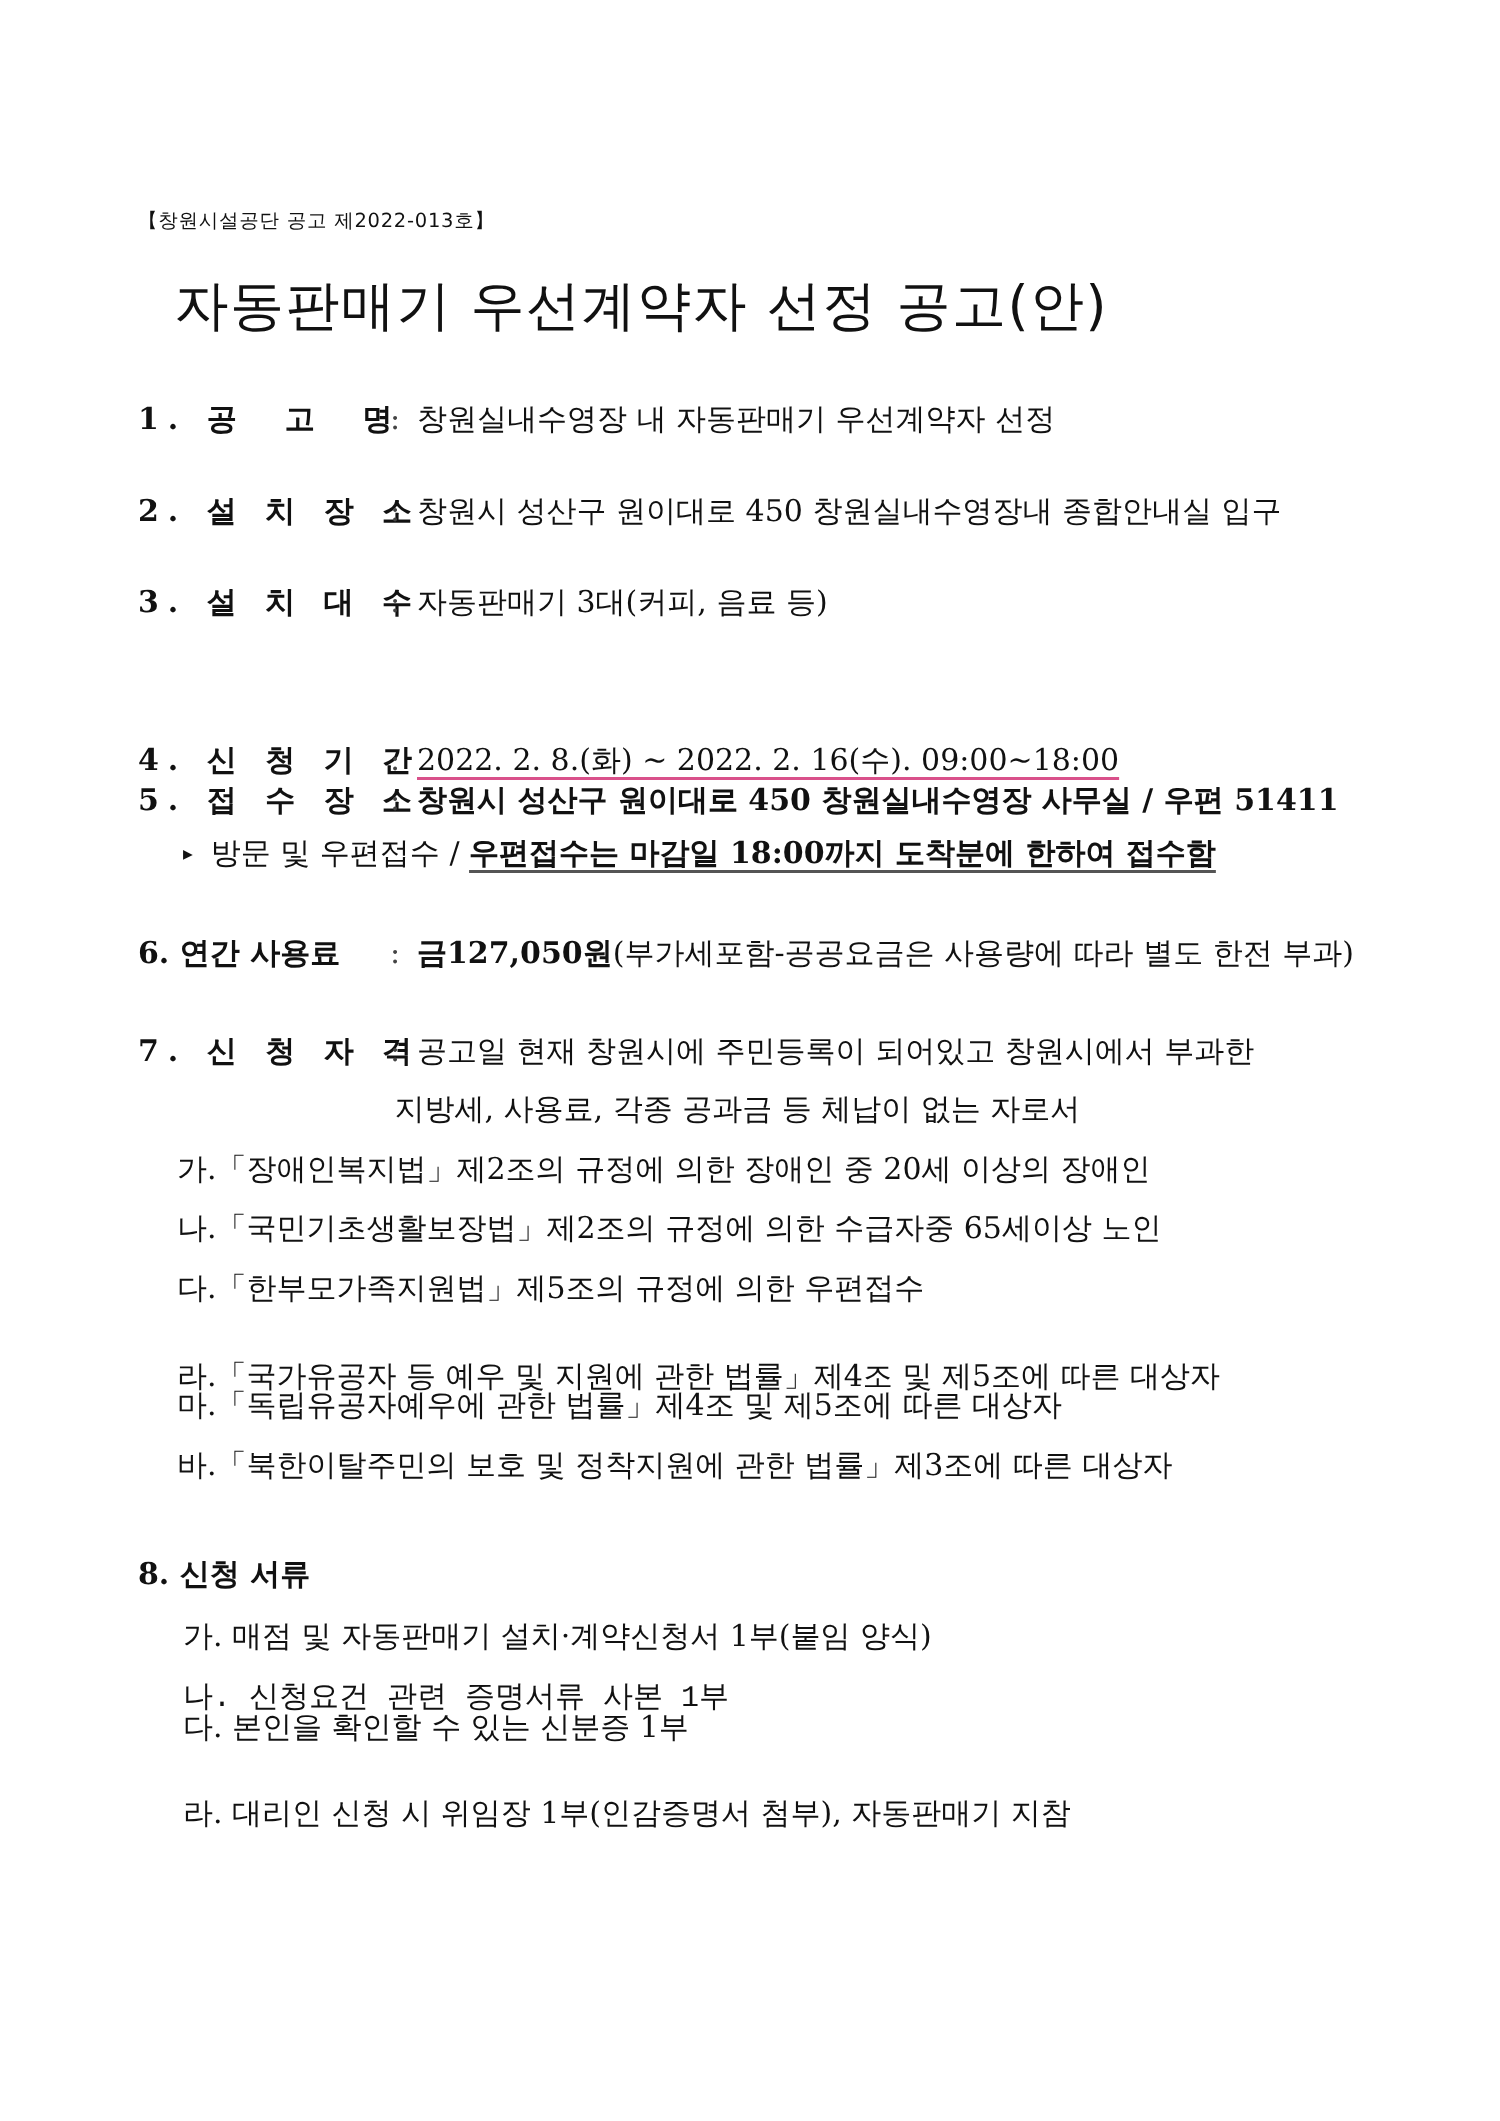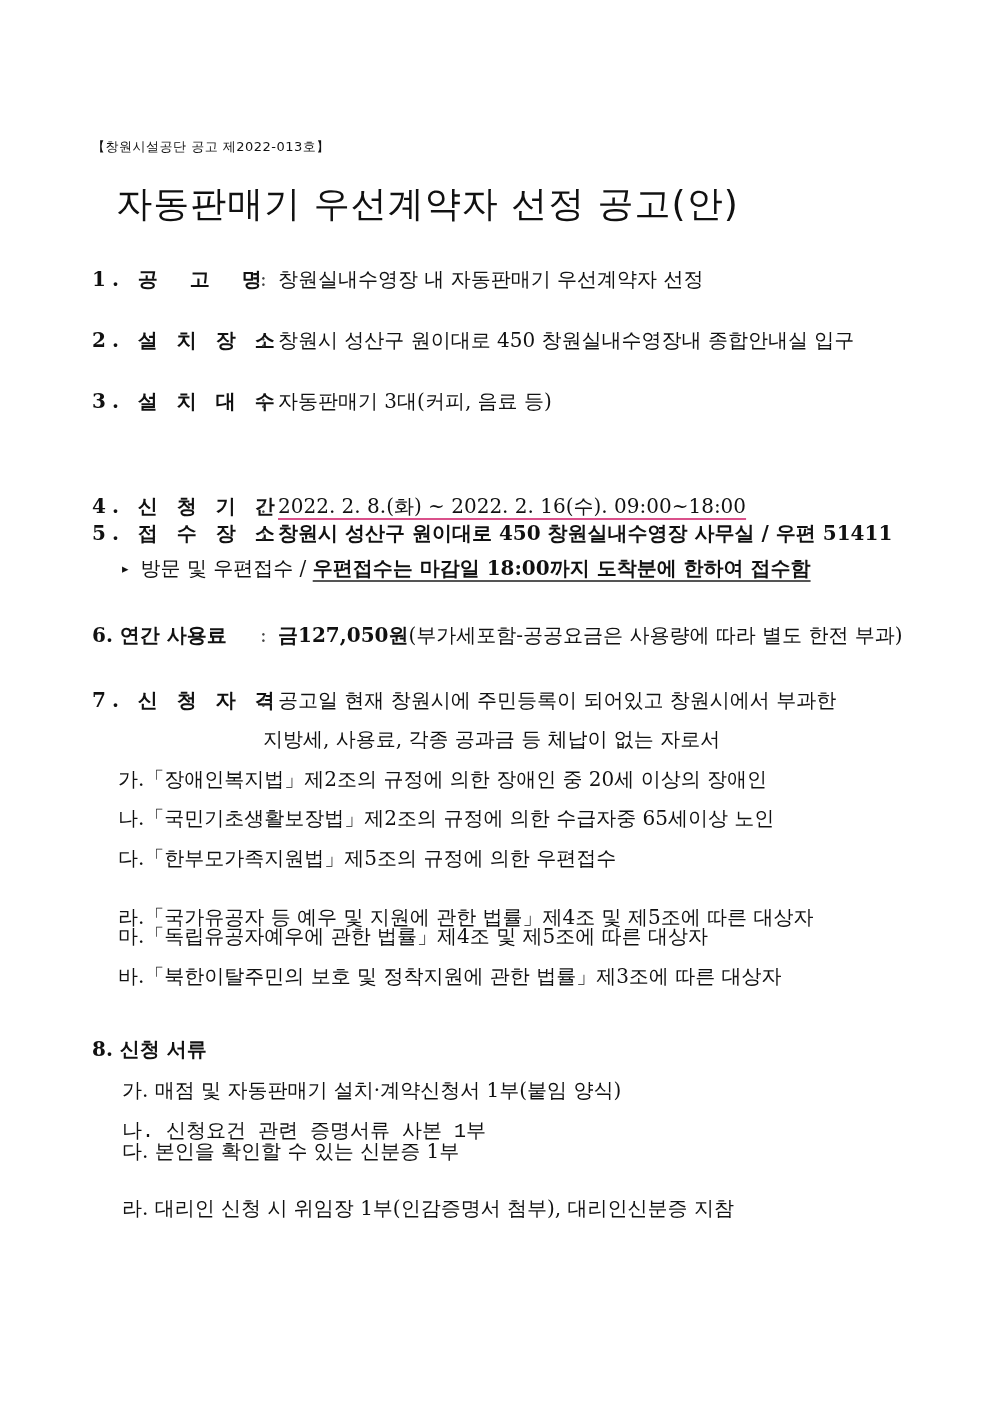--- a/index.html
+++ b/index.html
@@ -71,13 +71,13 @@
 <div class="sub" style="left:118px; top:884px;margin-top:20px;">라.「국가유공자 등 예우 및 지원에 관한 법률」제4조 및 제5조에 따른 대상자</div>
 <div class="sub" style="left:118px; top:923px;">마.「독립유공자예우에 관한 법률」제4조 및 제5조에 따른 대상자</div>
 <div class="sub" style="left:118px; top:963px;">바.「북한이탈주민의 보호 및 정착지원에 관한 법률」제3조에 따른 대상자</div>
 
 <div class="row" style="top:1036px;">
   <span class="bold"><span>8.</span> <span>신청 서류</span></span>
 </div>
 <div class="sub" style="left:122px; top:1077px;">가. 매점 및 자동판매기 설치·계약신청서 1부(붙임 양식)</div>
 <div class="sub" style="left:122px; top:1117px;font-family:Liberation Mono, monospace;">나. 신청요건 관련 증명서류 사본 1부</div>
 <div class="sub" style="left:122px; top:1120px;margin-top:18px;">다. 본인을 확인할 수 있는 신분증 1부</div>
-<div class="sub" style="left:122px; top:1195px;">라. 대리인 신청 시 위임장 1부(인감증명서 첨부), 대리인신분증 지참</div>
+<div class="sub" style="left:122px; top:1195px;">라. 대리인 신청 시 위임장 1부(인감증명서 첨부), 자동판매기 지참</div>
 
 </body></html>

